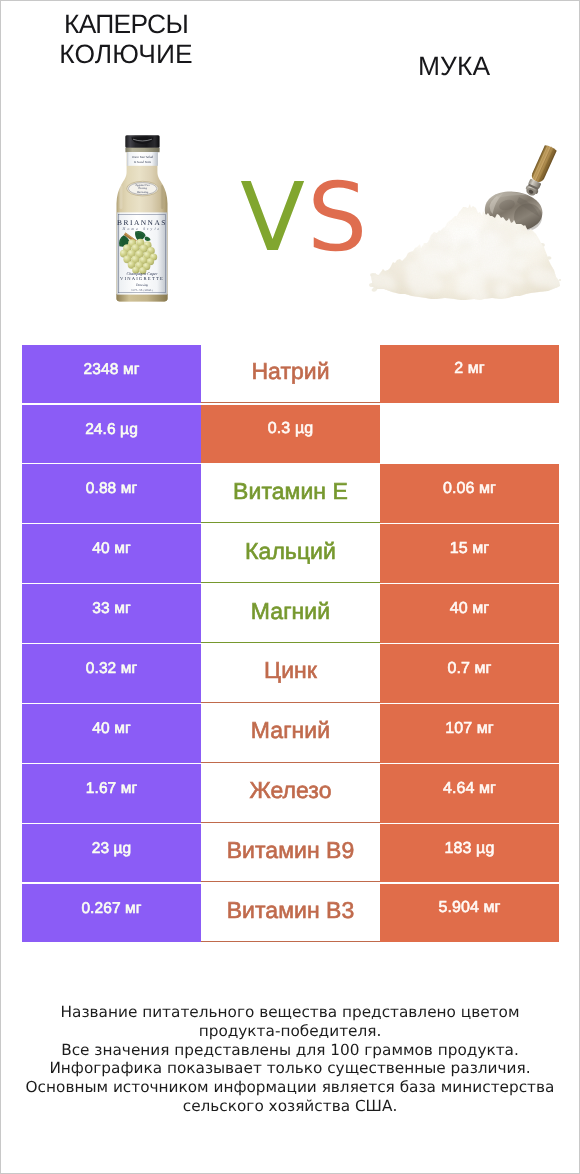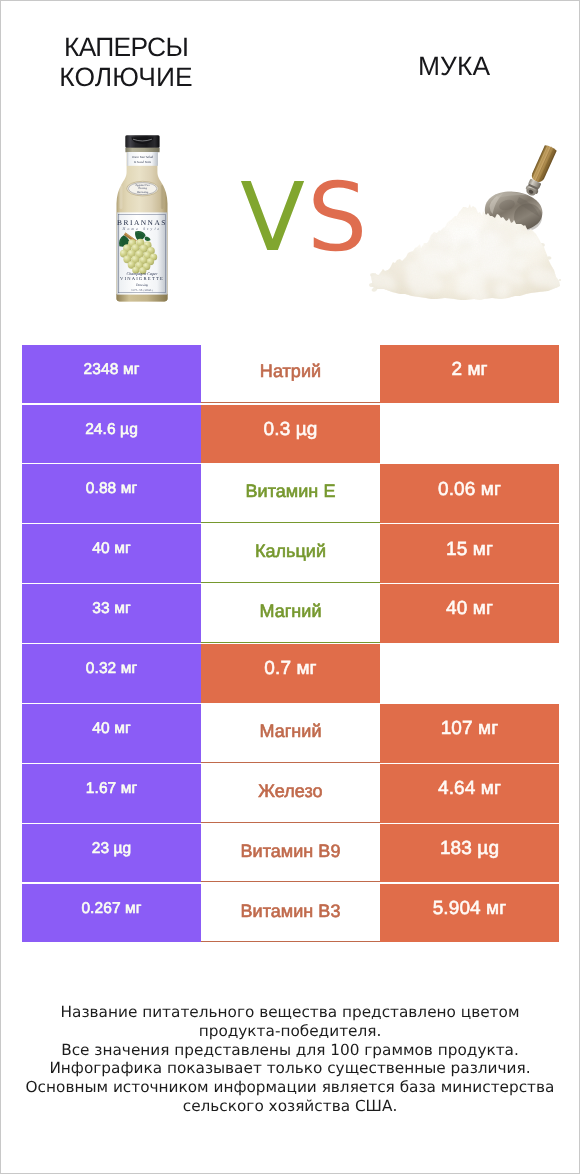--- a/index.html
+++ b/index.html
@@ -2,21 +2,21 @@
 <html><head>
 <meta charset="utf-8">
 <title>Compare</title>
 <style>
   html,body{margin:0;padding:0;}
   body{width:580px;height:1174px;background:#ffffff;font-family:"Liberation Sans",sans-serif;text-rendering:geometricPrecision;
        -webkit-font-smoothing:antialiased;}
   .page{position:relative;width:578px;height:1172px;border:1px solid #c8c8c8;background:#fff;overflow:hidden;transform:translateZ(0);}
   
   .titles{position:absolute;left:0;top:0;width:578px;height:110px;transform:translateZ(0);}
-  .t-left{position:absolute;left:5.0px;top:31px;width:240px;text-align:center;
+  .t-left{position:absolute;left:5.0px;top:8px;width:240px;text-align:center;
           font-size:26.4px;line-height:30.1px;color:#17171a;font-weight:400;letter-spacing:0.15px;
           text-indent:0.15px;}
   .t-left span:first-child{letter-spacing:-0.7px;}
   .t-right{position:absolute;left:333.0px;top:50.6px;width:240px;text-align:center;
           font-size:26.4px;line-height:29.6px;color:#17171a;font-weight:400;letter-spacing:0.15px;
           text-indent:0.15px;}
   
   .imgs{position:absolute;left:0;top:0;width:578px;height:330px;}
   .bottle-svg{position:absolute;left:113.8px;top:134.3px;width:54px;height:167px;}
   .flour-svg{position:absolute;left:370px;top:140px;width:190px;height:162px;overflow:visible;}
@@ -26,24 +26,24 @@
   .vs-v{color:#81a62f;}
   .vs-s{color:#df6d4f;}
   
   .table{position:absolute;left:21px;top:343.7px;width:537px;transform:translateZ(0);}
   .row{position:relative;height:58.6px;margin-bottom:1.3px;display:flex;}
   .cell-l,.cell-m,.cell-r{-webkit-font-smoothing:antialiased;text-rendering:geometricPrecision;}
   .cell-l{width:179px;display:flex;align-items:center;justify-content:center;
           background:#8b5cf6;color:#fbfff2;font-size:15.5px;font-weight:400;letter-spacing:0.1px;
           line-height:1;padding-bottom:9.2px;-webkit-text-stroke:0.6px #fbfff2;paint-order:stroke fill;}
   .cell-m{width:179px;display:flex;align-items:center;justify-content:center;
-          background:#fff;font-size:18px;font-weight:400;box-sizing:border-box;letter-spacing:0.05px;
+          background:#fff;font-size:23px;font-weight:400;box-sizing:border-box;letter-spacing:0.05px;
           line-height:1;padding-bottom:4px;paint-order:stroke fill;}
   .cell-r{width:179px;display:flex;align-items:center;justify-content:center;
-          background:#e06d4a;color:#fffaf6;font-size:19px;font-weight:400;letter-spacing:0.1px;
+          background:#e06d4a;color:#fffaf6;font-size:16px;font-weight:400;letter-spacing:0.1px;
           line-height:1;padding-bottom:9.2px;-webkit-text-stroke:0.6px #fffaf6;paint-order:stroke fill;}
   
   .footer{transform:translateZ(0);position:absolute;left:0;top:1002px;width:578px;text-align:center;
           font-family:"DejaVu Sans",sans-serif;font-size:15.3px;line-height:18.8px;color:#1c1c1c;}
   svg text{-webkit-font-smoothing:antialiased;}
 </style>
 </head>
 <body>
 
 <div class="page">
@@ -364,20 +364,21 @@
         <div class="cell-m" style="color:#76982e;border-bottom:1px solid #76982e;-webkit-text-stroke:0.62px #76982e">Кальций</div>
         <div class="cell-r">15 мг</div>
       </div>
       <div class="row">
         <div class="cell-l">33 мг</div>
         <div class="cell-m" style="color:#76982e;border-bottom:1px solid #76982e;-webkit-text-stroke:0.62px #76982e">Магний</div>
         <div class="cell-r">40 мг</div>
       </div>
       <div class="row">
         <div class="cell-l">0.32 мг</div>
+        <div class="cell-m" style="color:#c06a4c;border-bottom:1px solid #c06a4c;-webkit-text-stroke:0.62px #c06a4c">Цинк</div>
         <div class="cell-r">0.7 мг</div>
       </div>
       <div class="row">
         <div class="cell-l">40 мг</div>
         <div class="cell-m" style="color:#c06a4c;border-bottom:1px solid #c06a4c;-webkit-text-stroke:0.62px #c06a4c">Магний</div>
         <div class="cell-r">107 мг</div>
       </div>
       <div class="row">
         <div class="cell-l">1.67 мг</div>
         <div class="cell-m" style="color:#c06a4c;border-bottom:1px solid #c06a4c;-webkit-text-stroke:0.62px #c06a4c">Железо</div>

